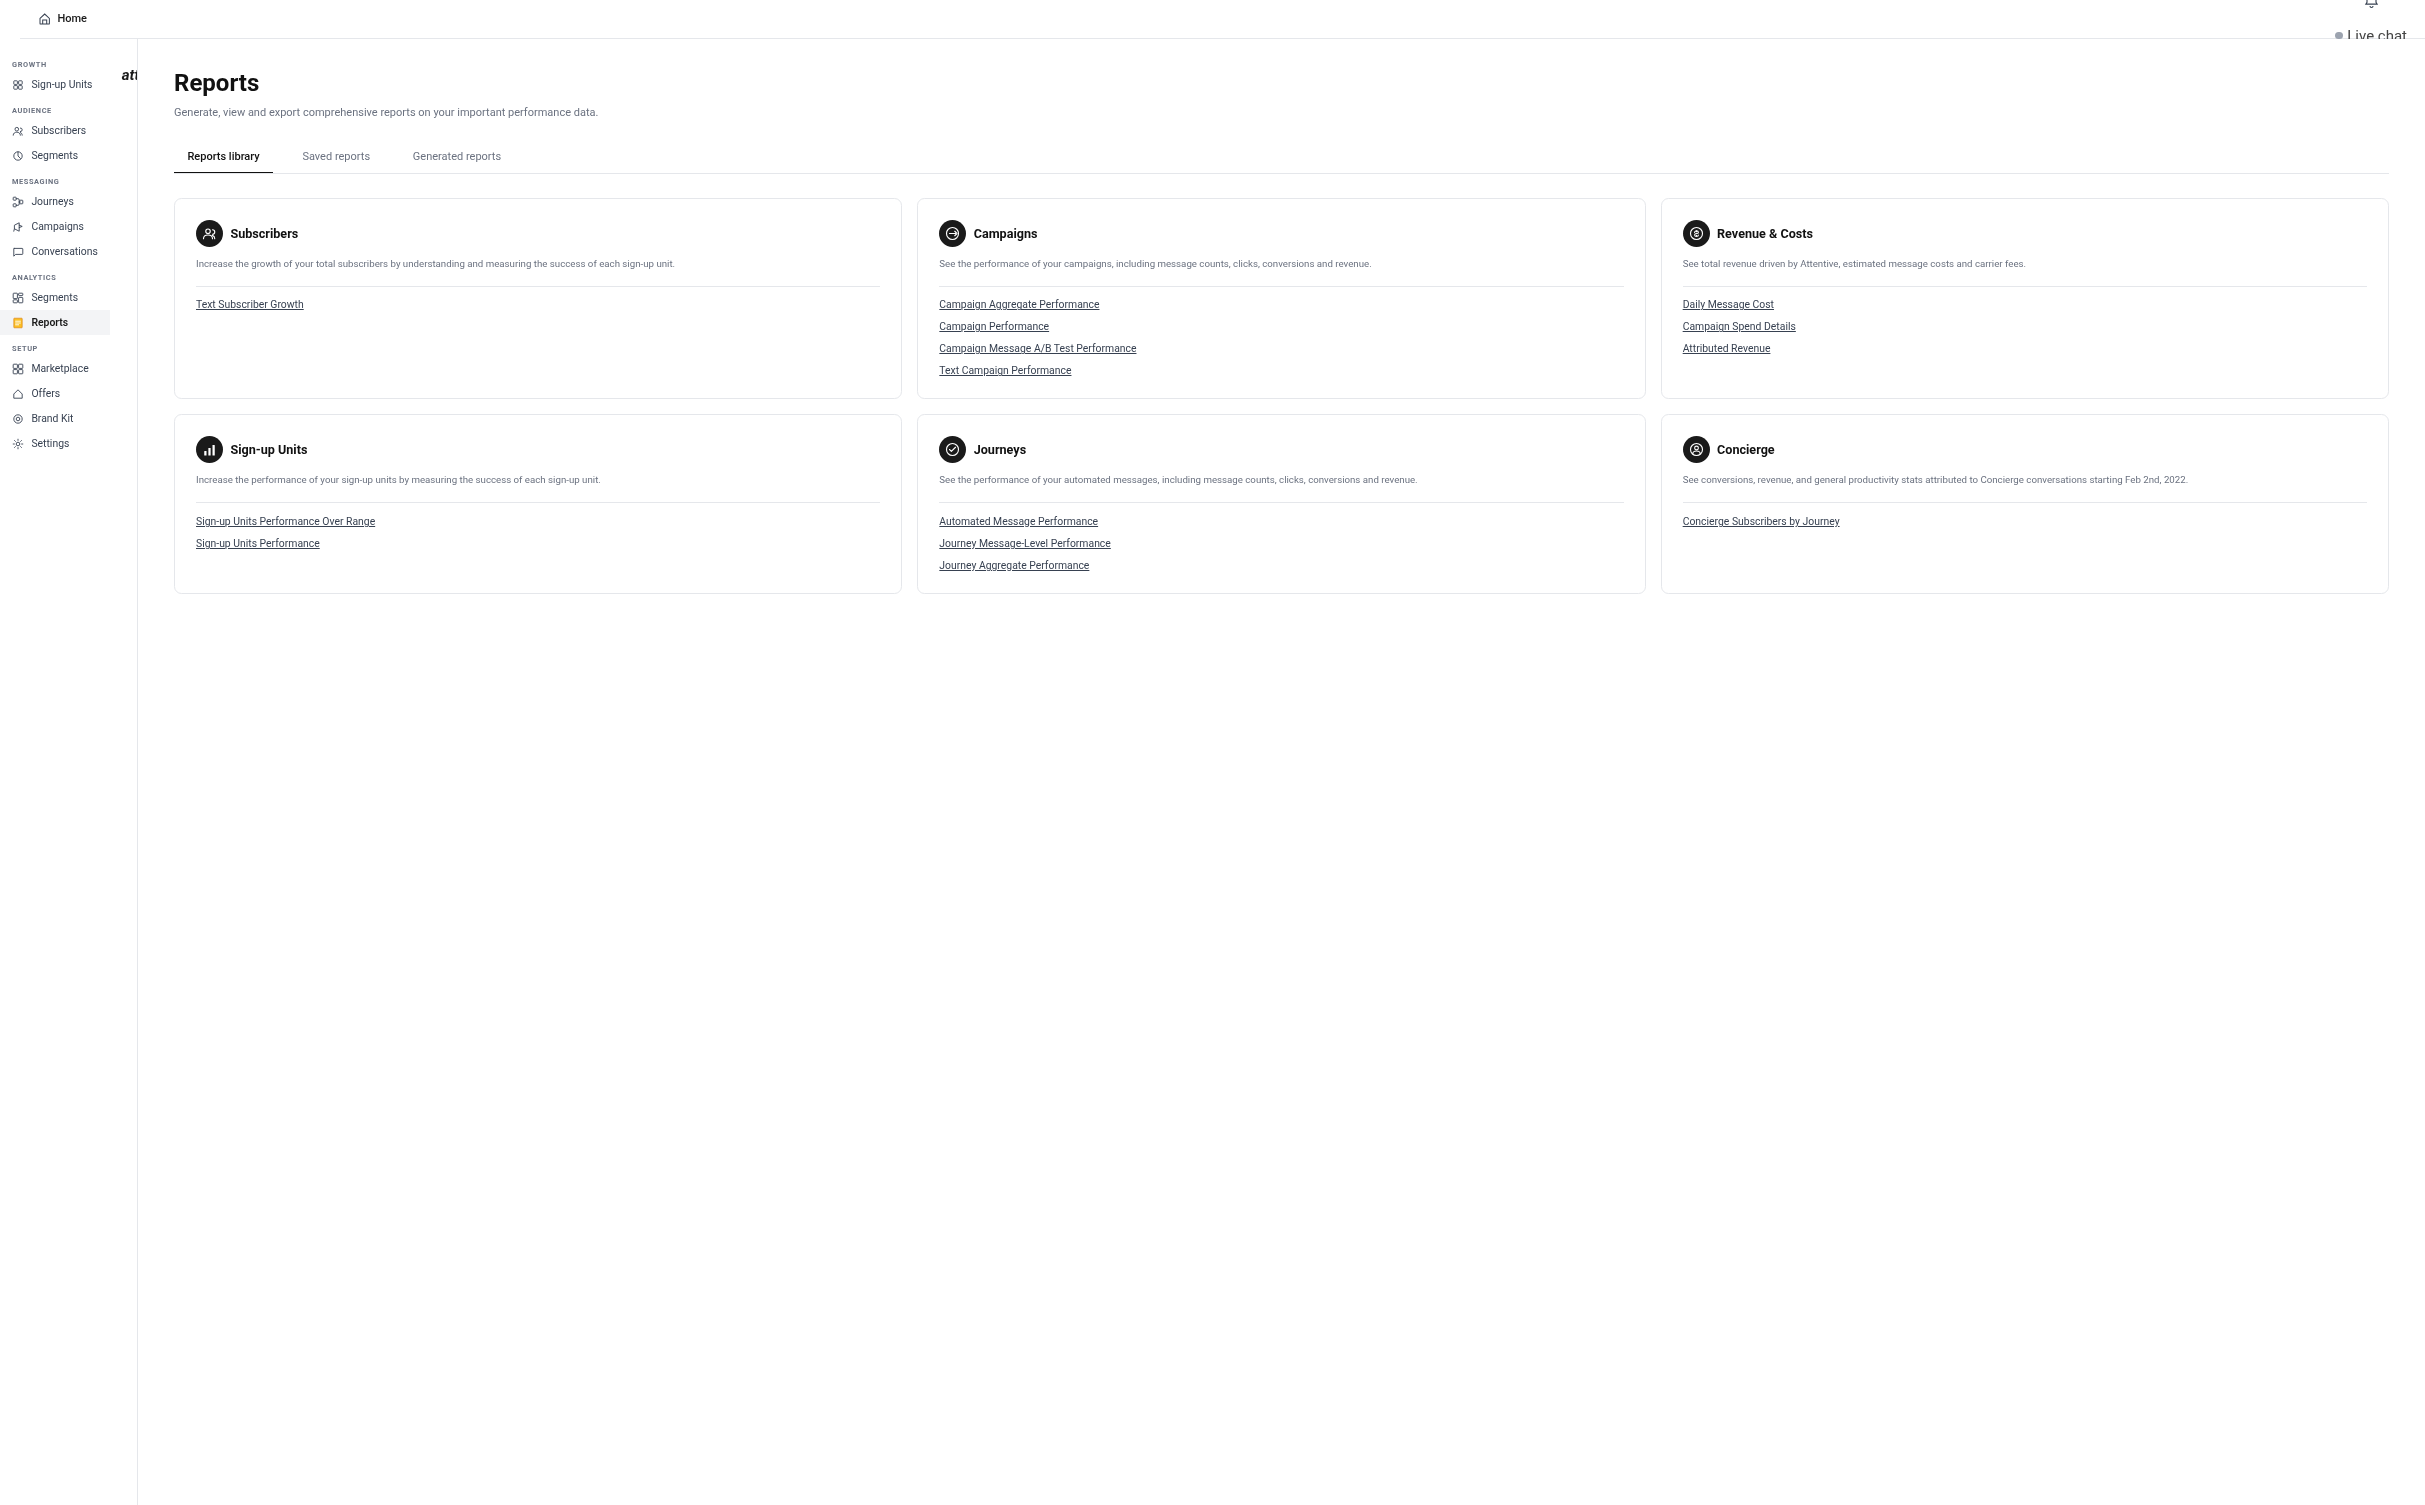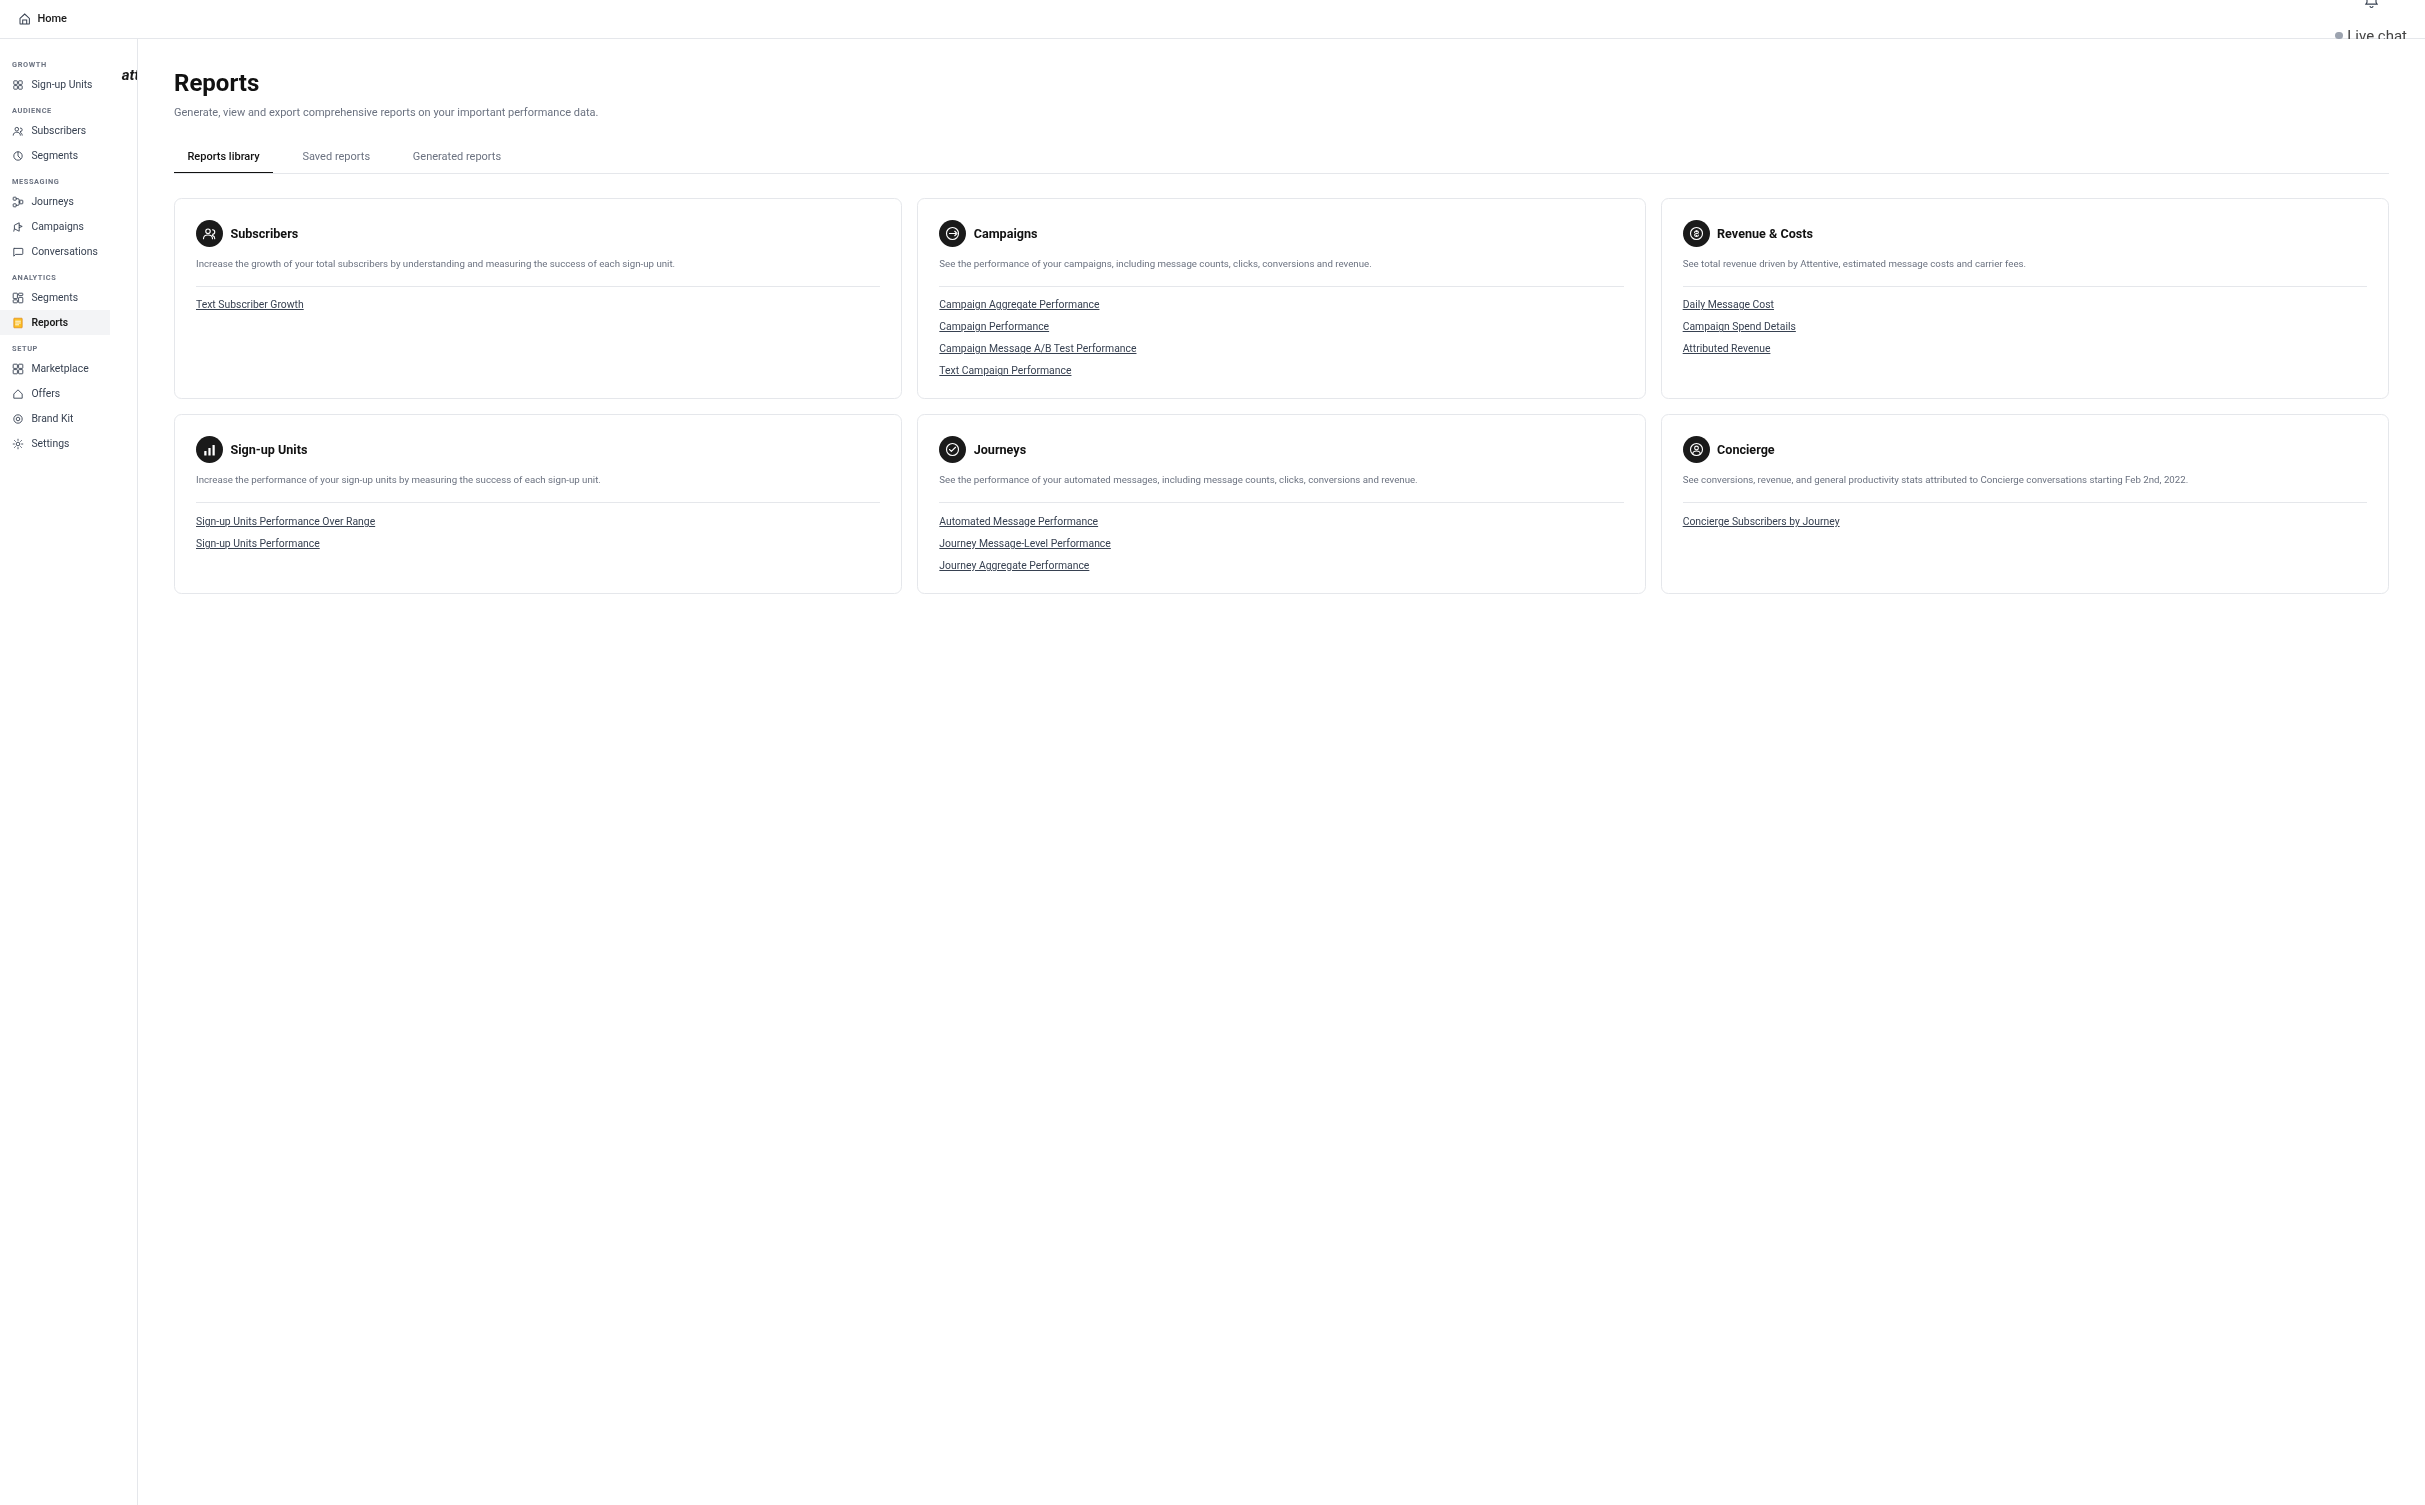--- a/index.html
+++ b/index.html
@@ -2,21 +2,21 @@
 <html style="font-size:12px"><head>
   <meta charset="utf-8">
   <style>
     * { box-sizing: border-box; margin: 0; padding: 0; }
     body { font-family: -apple-system, BlinkMacSystemFont, 'Segoe UI', Roboto, sans-serif; background: #fff; color: #1a1a1a; display: flex; flex-direction: column; height: 100vh; }
 
     
     .topnav {
       display: flex; align-items: center; justify-content: flex-end;
       padding: 0 18px; height: 39px; border-bottom: 0.7px solid #e5e7eb;
-      background: #fff; gap: 15px;
+      background: #fff; gap: 15px; margin-left: 20px;
     }
     .topnav-home { margin-right: auto; display: flex; align-items: center; gap: 6px; font-size: 11px; font-weight: 500; color: #1a1a1a; }
     .topnav-home svg { width: 13.4px; height: 13.4px; }
     .topnav-right { display: flex; align-items: center; gap: 15px; flex-direction: column; }
     .topnav-help { display: flex; align-items: center; gap: 4.5px; font-size: 10.4px; color: #444; cursor: pointer; }
     .topnav-bell { font-size: 13.4px; cursor: pointer; color: #444; }
     .topnav-livechat { display: flex; align-items: center; gap: 4.5px; font-size: 15px; color: #444; }
     .live-dot { width: 7.4px; height: 7.4px; border-radius: 50%; background: #9ca3af; }
     .topnav-aftership { display: flex; align-items: center; gap: 16px; font-size: 10.4px; font-weight: 600; color: #1a1a1a; cursor: pointer; }
 

